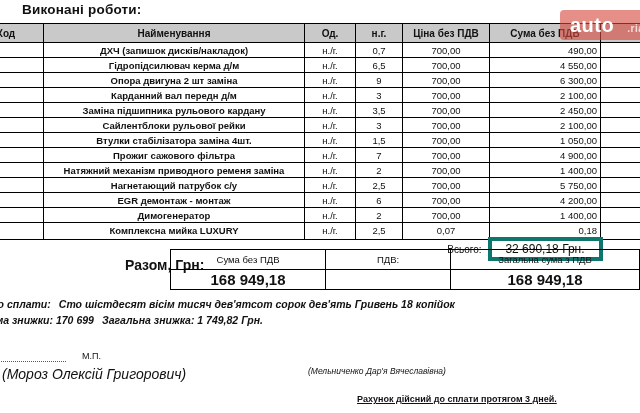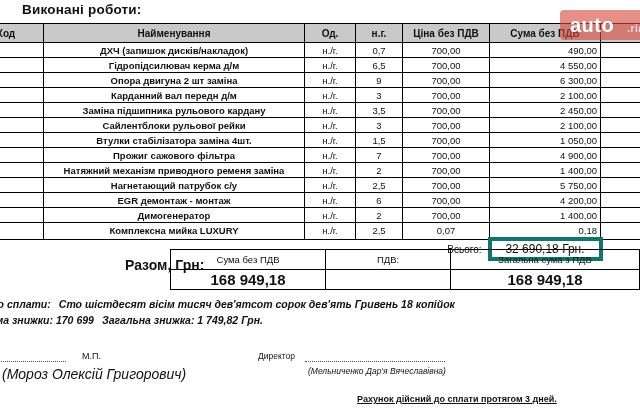--- a/index.html
+++ b/index.html
@@ -410,23 +410,20 @@
     <span class="lbl">Сума знижки: 170 699</span><span>Загальна знижка: 1 749,82 Грн.</span>
   </div>
 </div>
 
 <div class="footer">
   <div class="sig sig-left">
     <span class="dots"></span><span class="mp">М.П.</span>
   </div>
   <div class="name-left">(Мороз Олексій Григорович)</div>
 
-  <div class="sig sig-right">
-    <span>Директор</span><span class="dots"></span>
-  </div>
   <div class="name-right">(Мельниченко Дар'я Вячеславівна)</div>
 
   <div class="validity">Рахунок дійсний до сплати протягом 3 дней.</div>
 </div>
 
 <div class="watermark">
   <span>auto</span>
     <span class="wm-sub">.ria</span>
 </div>
 

